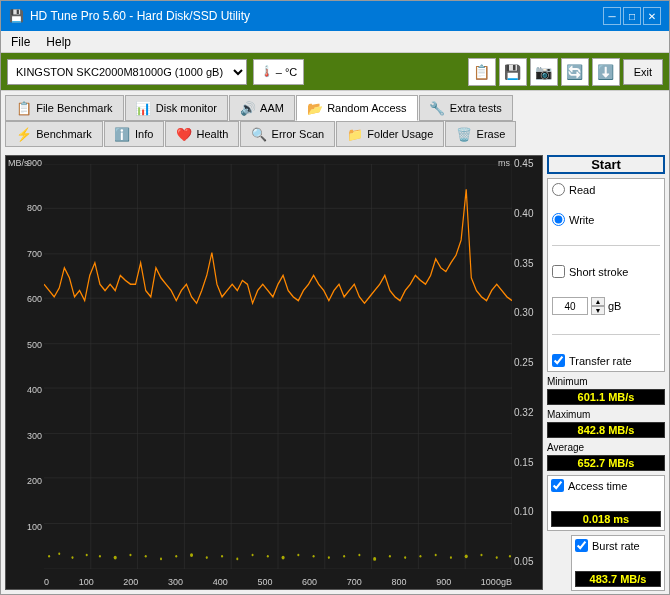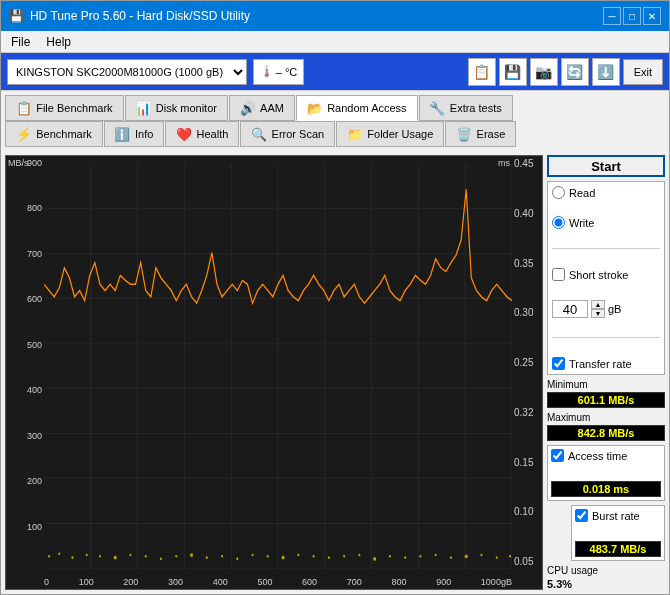--- a/index.html
+++ b/index.html
@@ -8,21 +8,21 @@
     .window { width: 670px; height: 595px; background: #f0f0f0; border: 1px solid #999; display: flex; flex-direction: column; }
     
     .title-bar { background: #0078d7; color: white; padding: 4px 8px; display: flex; align-items: center; justify-content: space-between; height: 30px; }
     .title-bar-left { display: flex; align-items: center; gap: 6px; font-size: 12px; }
     .title-bar-controls { display: flex; gap: 2px; }
     .title-btn { width: 18px; height: 18px; background: none; border: 1px solid rgba(255,255,255,0.5); color: white; font-size: 10px; cursor: pointer; display: flex; align-items: center; justify-content: center; }
     
     .menu-bar { background: #f0f0f0; padding: 2px 4px; display: flex; gap: 4px; border-bottom: 1px solid #ccc; height: 22px; align-items: center; }
     .menu-item { padding: 2px 6px; cursor: pointer; font-size: 12px; }
     
-    .toolbar { padding: 4px 6px; display: flex; align-items: center; gap: 6px; border-bottom: 1px solid #ccc; height: 38px; background: #1d4ed8; }
+    .toolbar { padding: 4px 6px; display: flex; align-items: center; gap: 6px; border-bottom: 1px solid #ccc; height: 38px; background: #4d7c0f; }
     .disk-select { height: 26px; font-size: 11px; padding: 2px 4px; border: 1px solid #999; background: white; width: 240px; }
     .temp-display { display: flex; align-items: center; gap: 2px; font-size: 11px; border: 1px solid #aaa; padding: 2px 6px; background: white; height: 26px; }
     .toolbar-icons { display: flex; gap: 3px; margin-left: auto; align-items: center; }
     .toolbar-icon-btn { width: 28px; height: 28px; border: 1px solid #aaa; background: white; cursor: pointer; display: flex; align-items: center; justify-content: center; font-size: 14px; }
     .exit-btn { height: 26px; padding: 2px 10px; border: 1px solid #999; background: #f0f0f0; cursor: pointer; font-size: 11px; }
     
     .tabs-row1 { display: flex; gap: 1px; padding: 4px 4px 0; background: #f0f0f0; }
     .tabs-row2 { display: flex; gap: 1px; padding: 0 4px 4px; background: #f0f0f0; }
     .tab { display: flex; align-items: center; gap: 4px; padding: 3px 10px; border: 1px solid #aaa; background: #e0e0e0; cursor: pointer; font-size: 11px; height: 26px; }
     .tab.active { background: white; border-bottom: 1px solid white; }
@@ -48,21 +48,21 @@
     .mbs-label { position: absolute; top: 2px; left: 2px; font-size: 9px; color: #ccc; }
     
     .right-panel { width: 118px; display: flex; flex-direction: column; gap: 4px; }
     .start-btn { width: 100%; height: 30px; background: #f0f0f0; border: 2px solid #0050a0; font-size: 13px; font-weight: bold; cursor: pointer; color: #000; }
     
     .options-group { background: white; border: 1px solid #aaa; padding: 4px; display: flex; flex-direction: column; gap: 17px; }
     .radio-row { display: flex; align-items: center; gap: 4px; font-size: 11px; }
     .radio-input { cursor: pointer; }
     .checkbox-row { display: flex; align-items: center; gap: 4px; font-size: 11px; }
     .stroke-row { display: flex; align-items: center; gap: 3px; font-size: 11px; margin-top: 2px; }
-    .stroke-input { width: 36px; height: 18px; border: 1px solid #aaa; text-align: center; font-size: 13px; }
+    .stroke-input { width: 36px; height: 18px; border: 1px solid #aaa; text-align: center; font-size: 10px; }
     .spinner { display: flex; flex-direction: column; }
     .spin-btn { width: 14px; height: 9px; border: 1px solid #aaa; background: #f0f0f0; font-size: 7px; cursor: pointer; display: flex; align-items: center; justify-content: center; line-height: 1; }
     
     .stat-group { display: flex; flex-direction: column; gap: 2px; }
     .stat-label { font-size: 10px; color: #000; }
     .stat-value { background: #000; color: #ff0; font-size: 11px; font-weight: bold; text-align: center; padding: 1px 3px; border: 1px solid #333; }
     
     .divider { border: none; border-top: 1px solid #ccc; margin: 2px 0; }
     
     .cpu-row { display: flex; align-items: center; gap: 3px; font-size: 11px; text-align: right; }
@@ -303,20 +303,24 @@
       <div class="stat-group">
         <span class="stat-label">Minimum</span>
         <div class="stat-value">601.1 MB/s</div>
       </div>
 
       <div class="stat-group">
         <span class="stat-label">Maximum</span>
         <div class="stat-value">842.8 MB/s</div>
       </div>
 
+      <div class="stat-group">
+        <span class="stat-label">Average</span>
+        <div class="stat-value">652.7 MB/s</div>
+      </div>
 
       <div class="options-group" style="padding: 3px;">
         <div class="checkbox-row">
           <input type="checkbox" checked="" style="">
           <label>Access time</label>
         </div>
         <div class="stat-value" style="color: #ffff00; margin-top: 2px;">0.018 ms</div>
       </div>
 
       <div class="options-group" style="padding: 3px; margin-left: 24px;">

